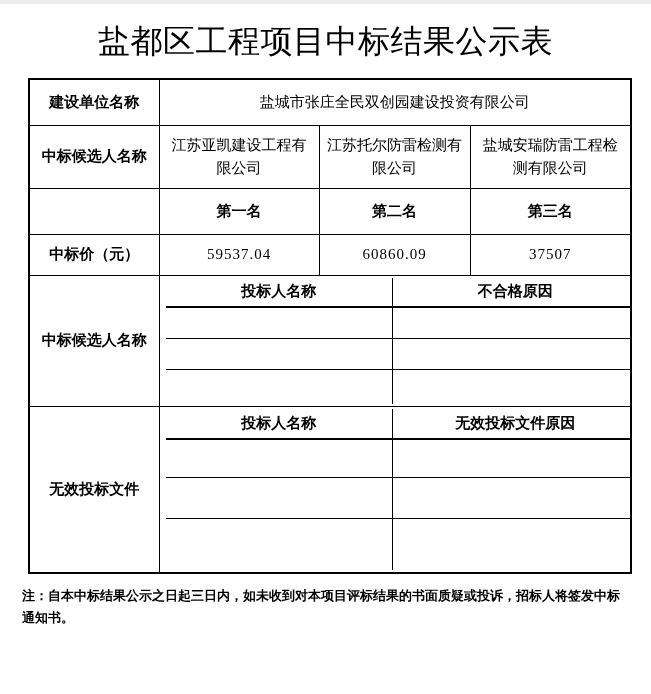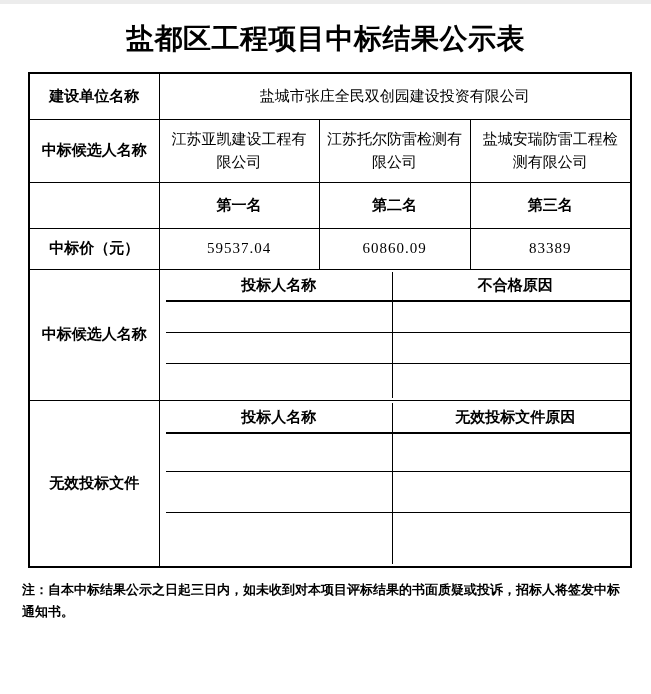--- a/index.html
+++ b/index.html
@@ -4,21 +4,21 @@
 <style>
   html,body{margin:0;padding:0;}
   body{
     width:651px;height:694px;background:#ffffff;color:#000;
     font-family:"Liberation Sans","DejaVu Sans",sans-serif;
     -webkit-font-smoothing:none;
   }
   .top-strip{height:4px;background:#ececec;}
   .title{
     margin:16px 0 14px 0;text-align:center;
-    font-size:28px;font-weight:bold;letter-spacing:0.5px;
+    font-size:32px;font-weight:normal;letter-spacing:0.5px;
   }
   table.main{
     border-collapse:collapse;table-layout:fixed;
     margin-left:28px;width:602px;border:2px solid #000;
   }
   table.main td{
     border:1px solid #000;text-align:center;vertical-align:middle;
     padding:2px 6px;font-size:15px;line-height:1.5;overflow:hidden;
     word-break:break-all;
   }
@@ -70,21 +70,21 @@
     <tr style="height:46px">
       <td></td>
       <td class="rankhdr">第一名</td>
       <td class="rankhdr">第二名</td>
       <td class="rankhdr">第三名</td>
     </tr>
     <tr style="height:41px">
       <td class="lbl">中标价（元）</td>
       <td class="num">59537.04</td>
       <td class="num">60860.09</td>
-      <td class="num">83389</td>
+      <td class="num">37507</td>
     </tr>
 
     <tr style="height:126px">
       <td class="lbl">中标候选人名称</td>
       <td colspan="3" class="subwrap">
         <table class="sub">
           <colgroup>
               <col style="width:227px">
               <col style="width:245px">
             </colgroup>

